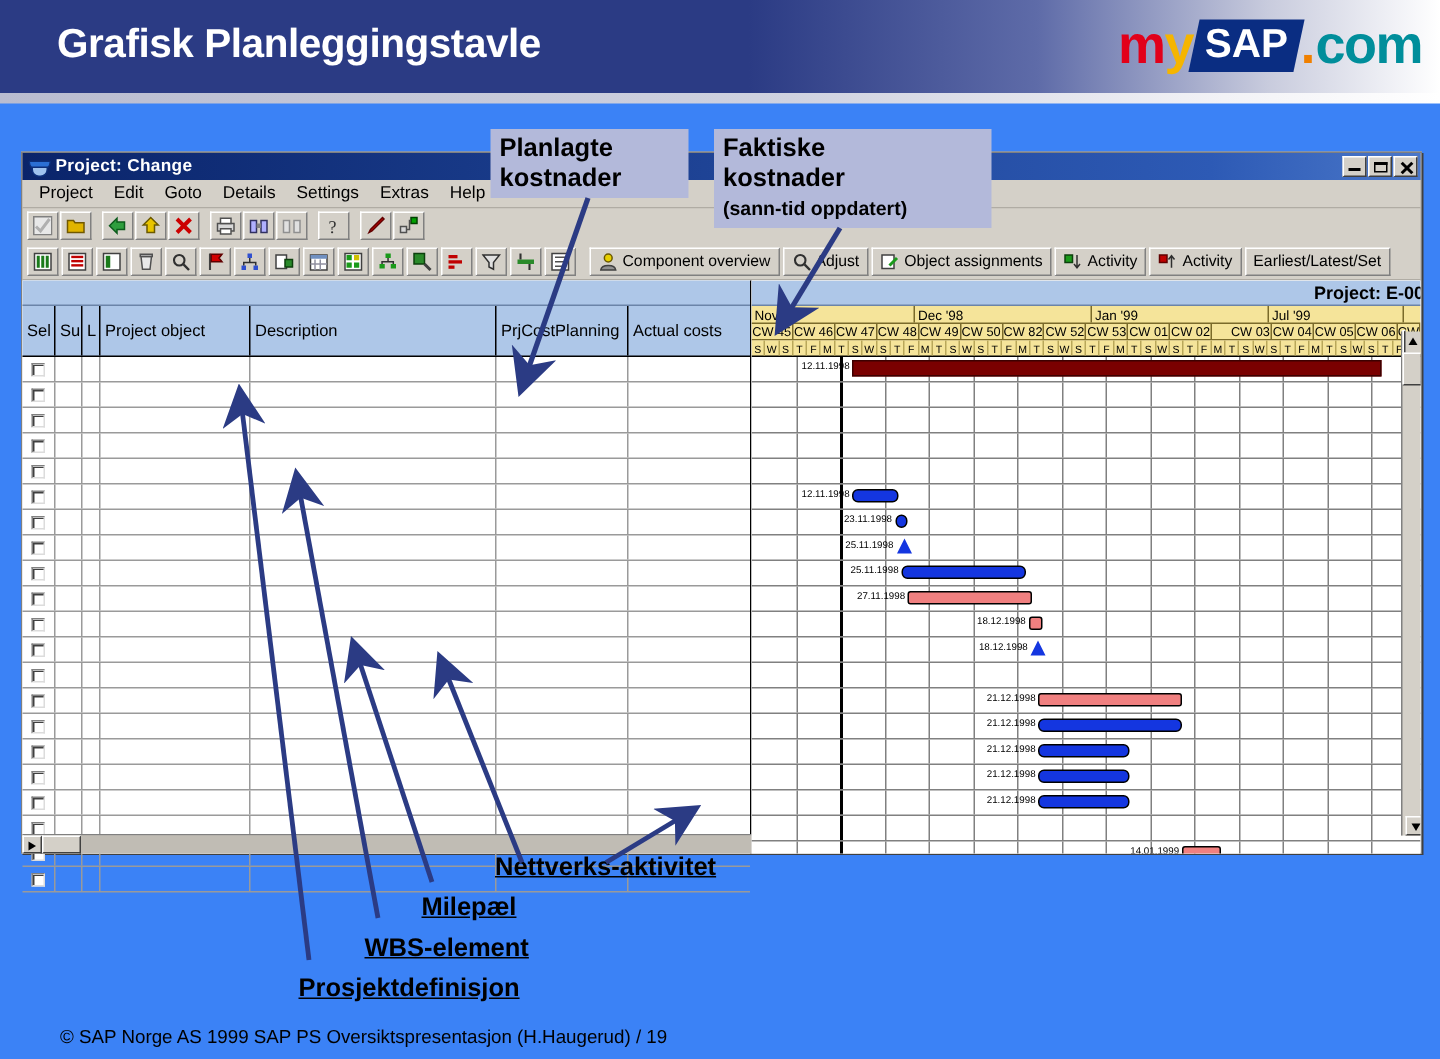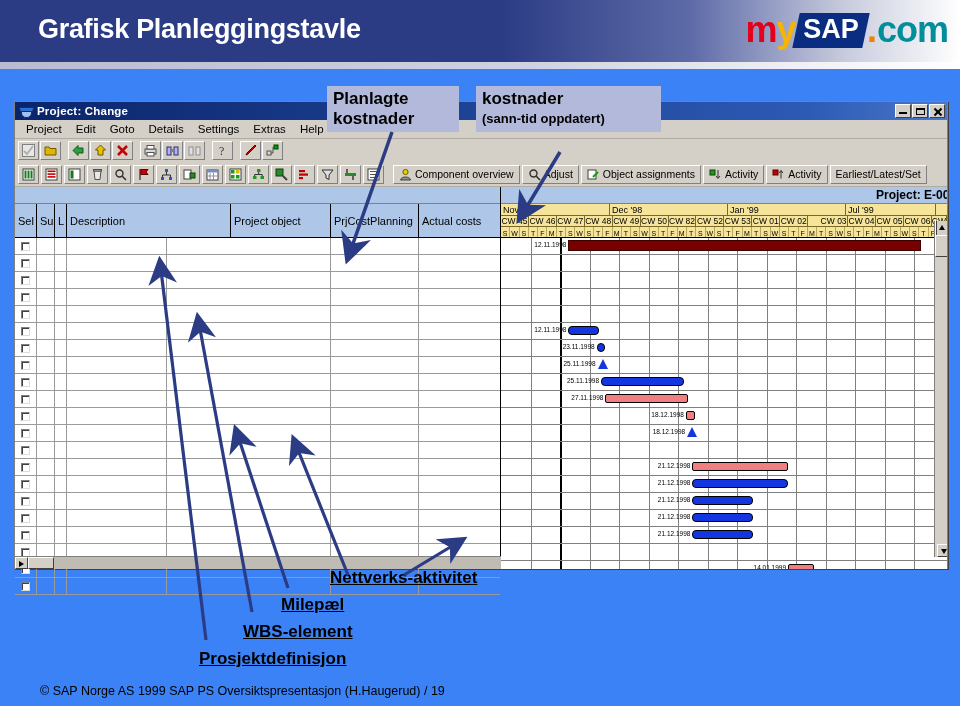--- a/index.html
+++ b/index.html
@@ -526,22 +526,22 @@
     <div class="workarea">
 
       <div class="tbl-pane">
         <div class="proj-banner">
             <span class="pb-dots"></span>
           </div>
         <div class="colhead">
           <div class="ch c-sel">Sel</div>
           <div class="ch c-su">Su</div>
           <div class="ch c-l">L</div>
+          <div class="ch c-obj">Project object</div>
           <div class="ch c-desc">Description</div>
-          <div class="ch c-obj">Project object</div>
           <div class="ch c-plan">PrjCostPlanning</div>
           <div class="ch c-act">Actual costs</div>
         </div>
         <div class="rows" id="table-rows">
             <div class="row">
               <div class="cell c-sel">
                 <span class="chk"></span>
               </div>
               <div class="cell c-su t-black"></div>
               <div class="cell c-l t-black"></div>
@@ -1260,20 +1260,21 @@
         </div>
       </div>
     </div>
   </div>
 
   <div class="callout c-plan">
     <div>Planlagte</div>
     <div>kostnader</div>
   </div>
   <div class="callout c-act">
+    <div>Faktiske</div>
     <div>kostnader</div>
     <div class="sub">(sann-tid oppdatert)</div>
   </div>
 
   <div class="bottom-label bl-nett">Nettverks-aktivitet</div>
   <div class="bottom-label bl-mile">Milepæl</div>
   <div class="bottom-label bl-wbs">WBS-element</div>
   <div class="bottom-label bl-proj">Prosjektdefinisjon</div>
 
   <svg class="anno">

